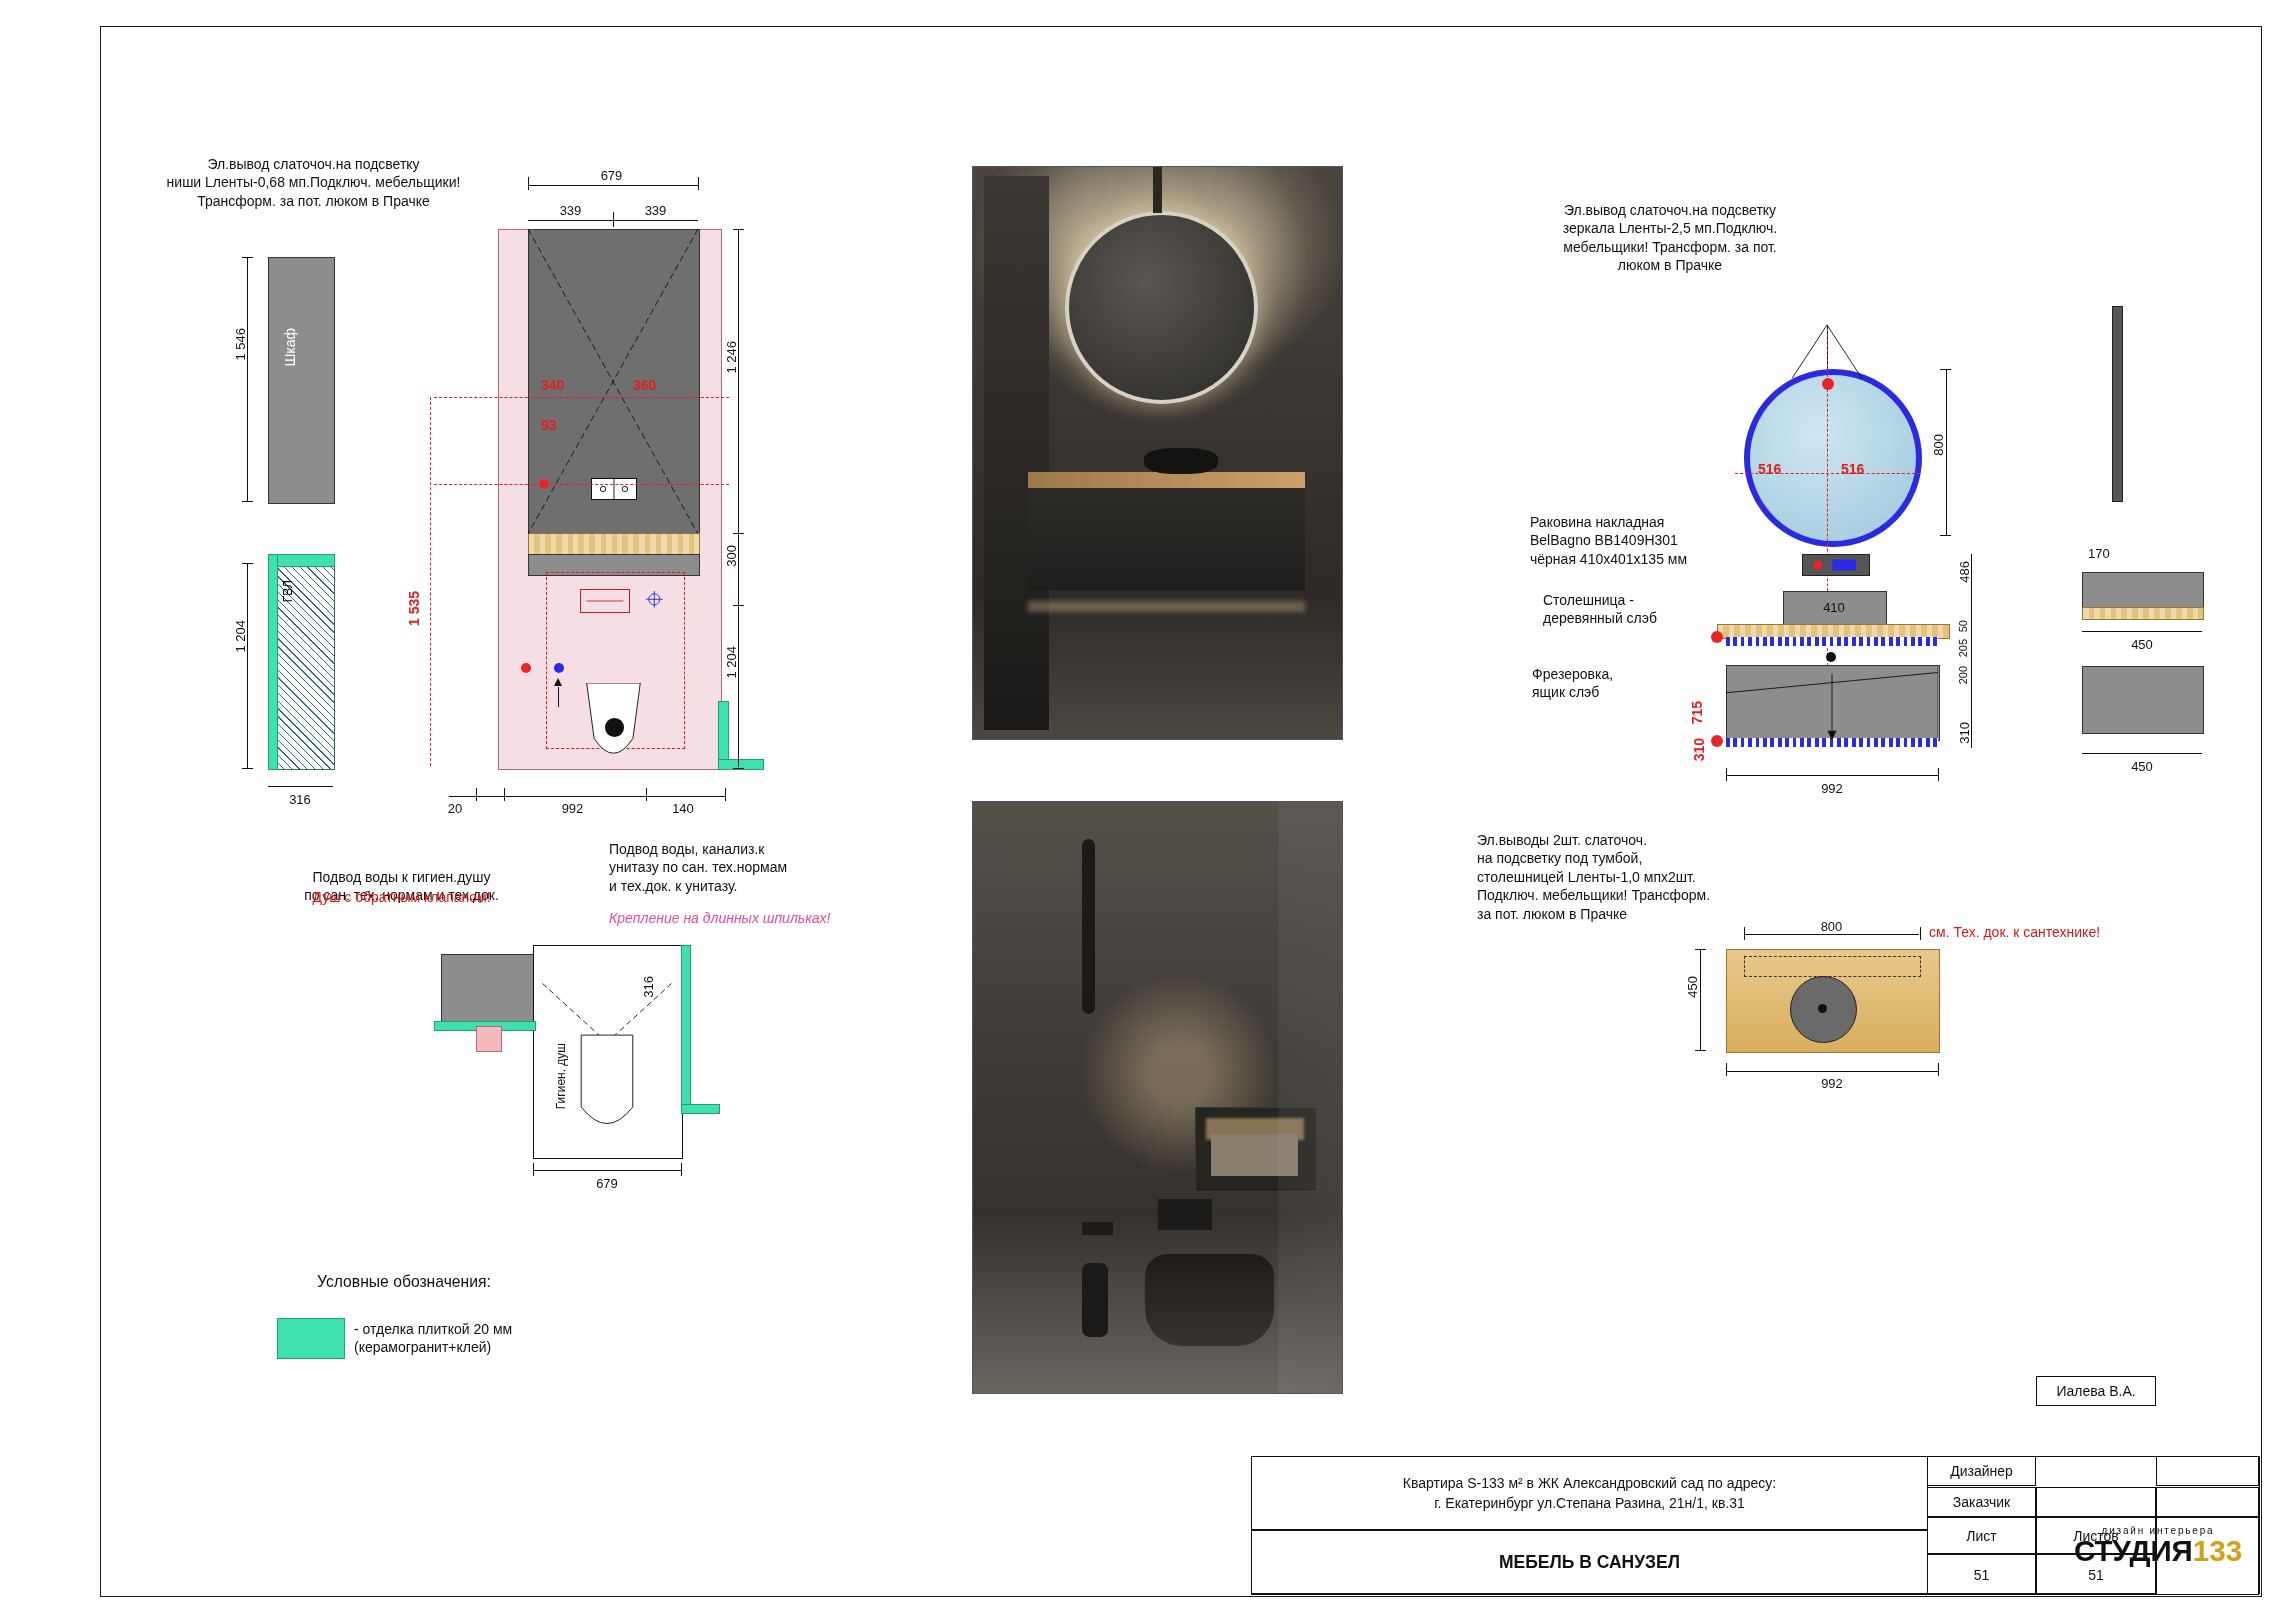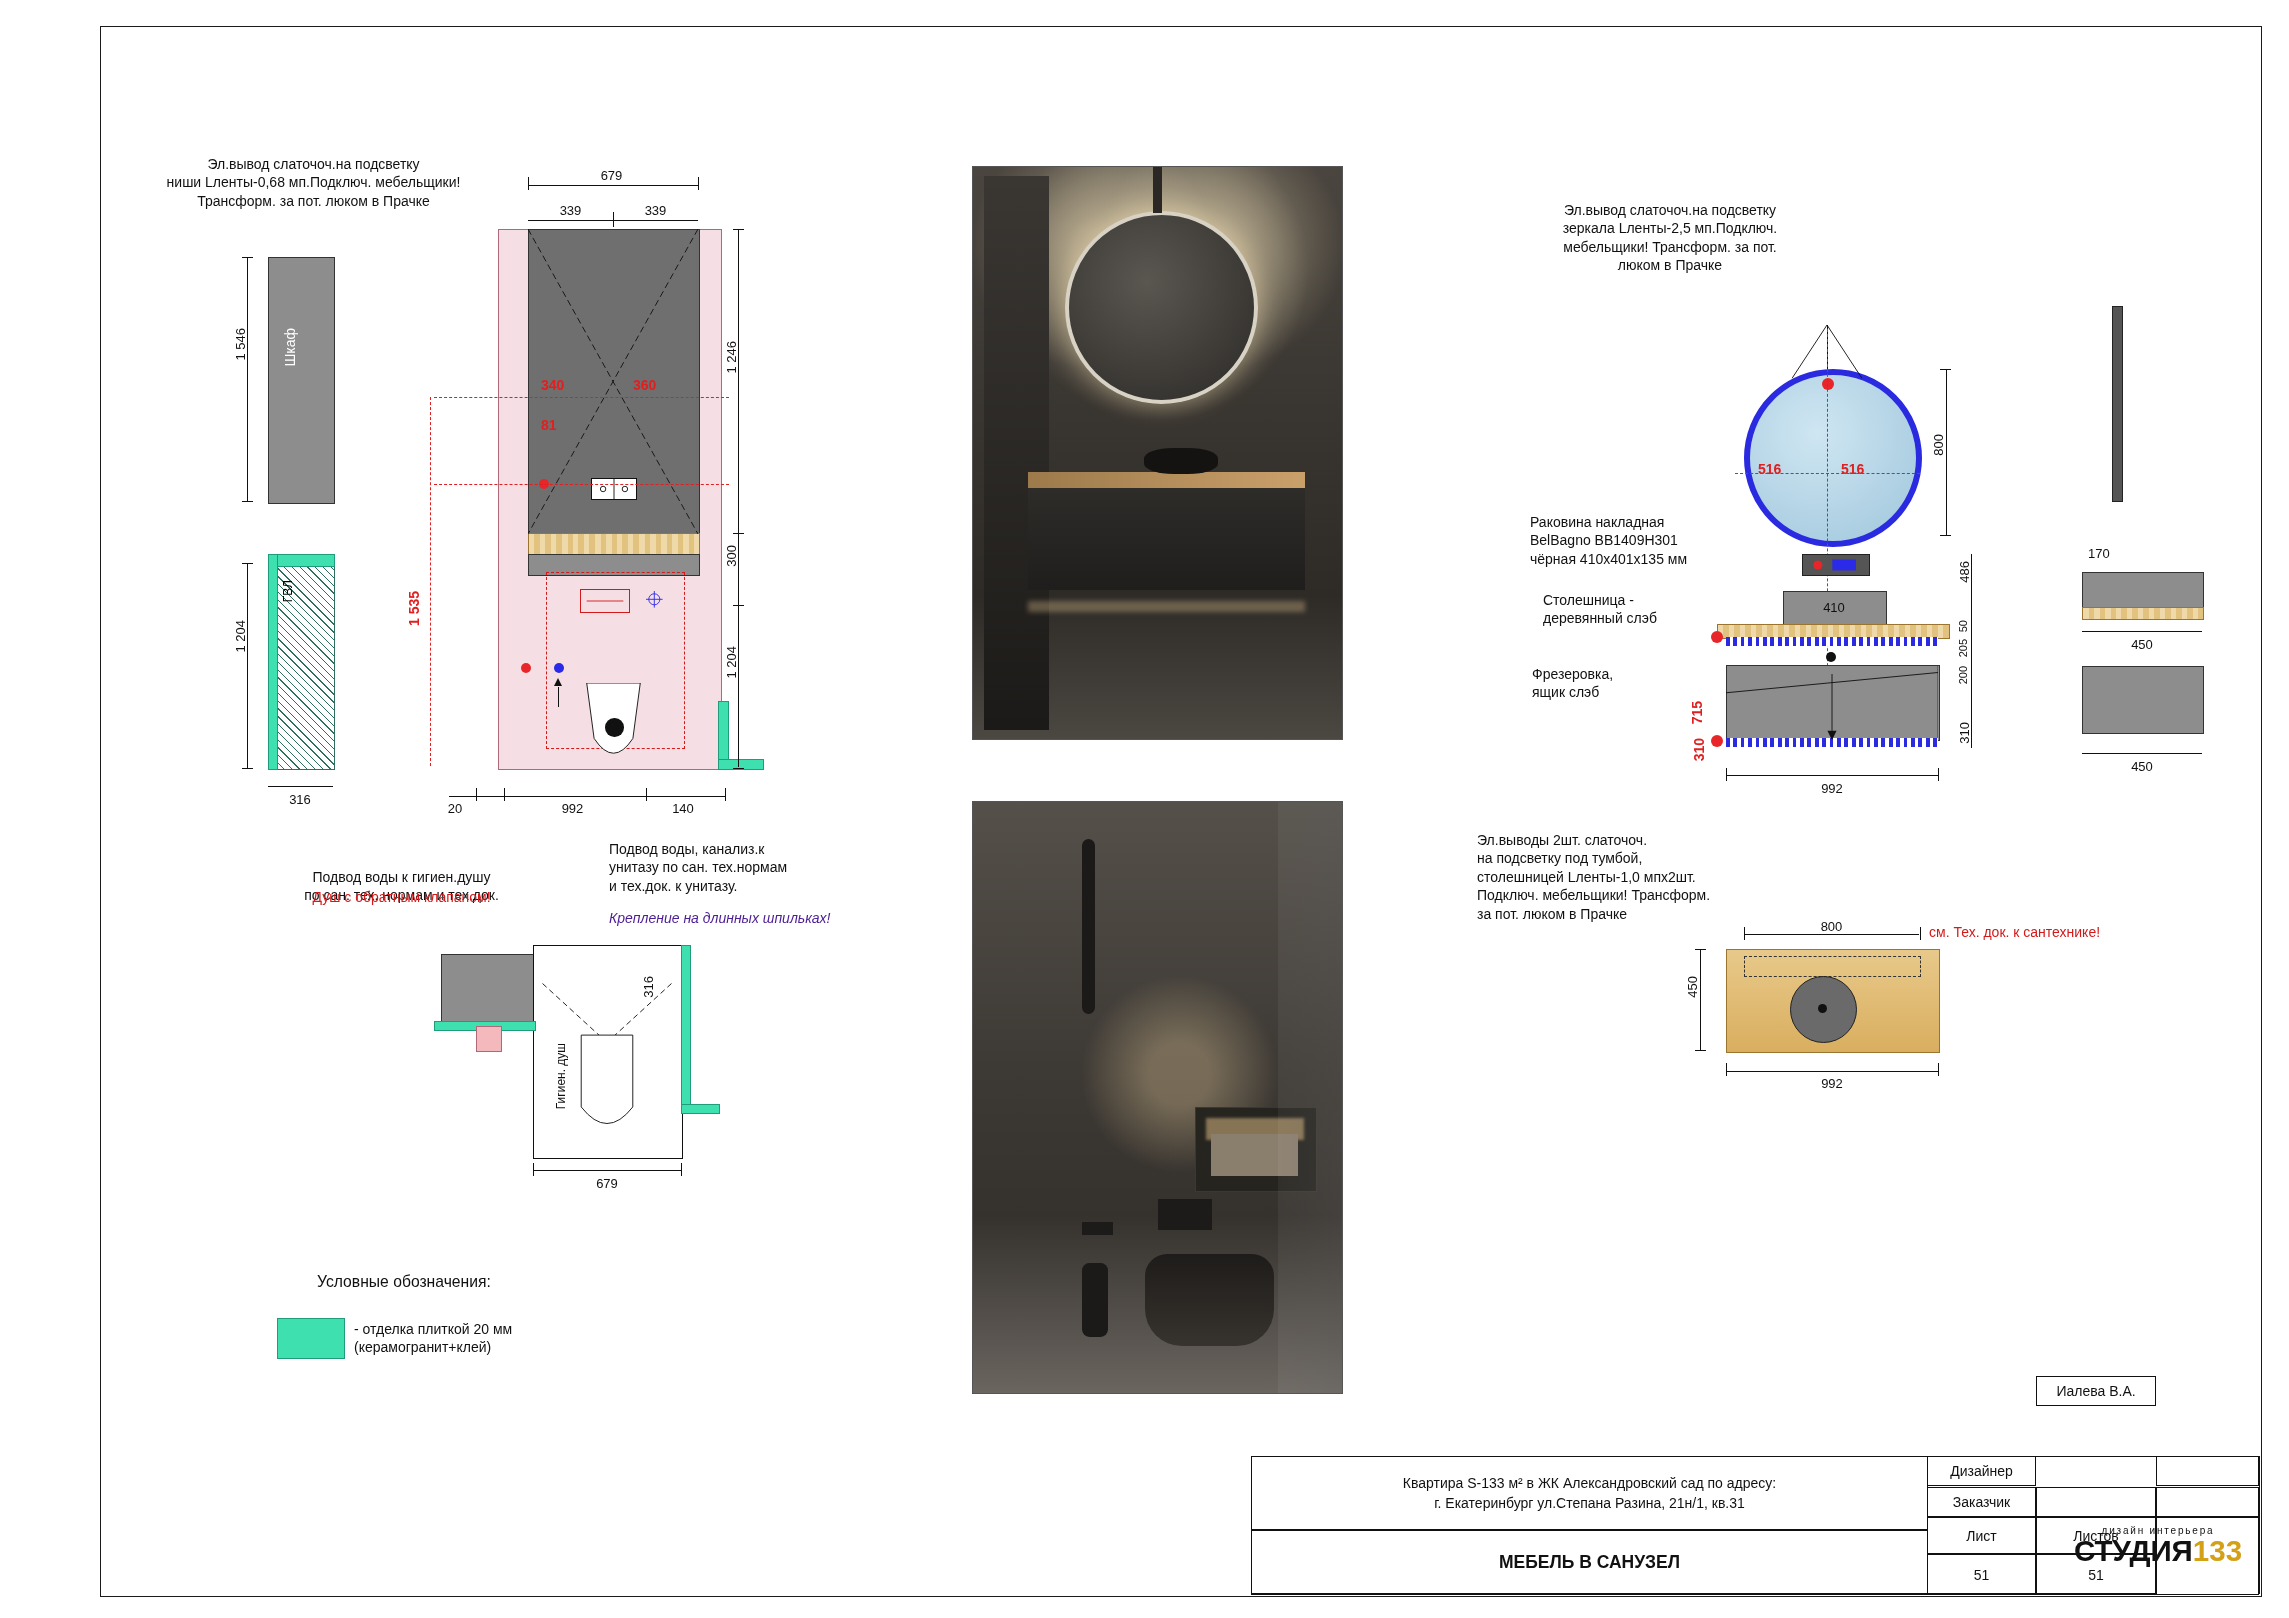--- a/index.html
+++ b/index.html
@@ -3,21 +3,21 @@
 <meta charset="utf-8">
 <style>
   html,body{margin:0;padding:0;background:#ffffff;}
   body{width:2290px;height:1619px;font-family:"Liberation Sans",sans-serif;overflow:hidden;position:relative;}
   #sheet{position:absolute;left:0;top:0;width:2290px;height:1619px;background:#fff;}
   .frame{position:absolute;left:100px;top:26px;width:2160px;height:1569px;border:1.8px solid #1a1a1a;background:#fff;}
 
   .abs{position:absolute;}
   .txt{font-size:14px;color:#111;line-height:1.32;white-space:pre-line;}
   .txt.red{color:#d31a1a;}
-  .txt.redi{color:#4c1d95;font-style:italic;}
+  .txt.redi{color:#ec4899;font-style:italic;}
   .small{font-size:12px;}
   .dim{font-size:13px;color:#111;}
   .dimred{font-size:14px;color:#e02020;font-weight:bold;}
   .vert{writing-mode:vertical-rl;transform:rotate(180deg);}
   .ctr{text-align:center;}
 
   .line{position:absolute;background:#111;}
   .hline{height:0.9px;}
   .vline{width:0.9px;}
   .dashred{position:absolute;border-top:0.9px dashed #e02020;}
@@ -133,21 +133,21 @@
   <div class="abs dim ctr" style="left:556px;top:168px;width:111px;">679</div>
   <div class="line hline" style="left:528px;top:220px;width:170px;"></div>
   <div class="line vline" style="left:613px;top:212px;height:14.8px;"></div>
   <div class="abs dim ctr" style="left:528px;top:203px;width:85px;">339</div>
   <div class="abs dim ctr" style="left:613px;top:203px;width:85px;">339</div>
   <div class="line vline" style="left:528px;top:177px;height:13px;"></div>
   <div class="line vline" style="left:698px;top:177px;height:13px;"></div>
 
   <div class="abs dimred" style="left:541px;top:377px;">340</div>
   <div class="abs dimred" style="left:633px;top:377px;">360</div>
-  <div class="abs dimred" style="left:541px;top:417px;">81</div>
+  <div class="abs dimred" style="left:541px;top:417px;">93</div>
   <div class="dashred" style="left:434px;top:397px;width:295px;"></div>
   <div class="dashred" style="left:434px;top:484px;width:295px;"></div>
   <div class="abs vert dimred" style="left:406px;top:591px;">1 535</div>
   <div class="dashredv" style="left:430px;top:397px;height:369px;"></div>
 
   <div class="line vline" style="left:738px;top:229px;height:305px;"></div>
   <div class="abs vert dim" style="left:724px;top:341px;">1 246</div>
   <div class="line vline" style="left:738px;top:533px;height:72px;"></div>
   <div class="abs vert dim" style="left:724px;top:545px;">300</div>
   <div class="line vline" style="left:738px;top:605px;height:162px;"></div>

